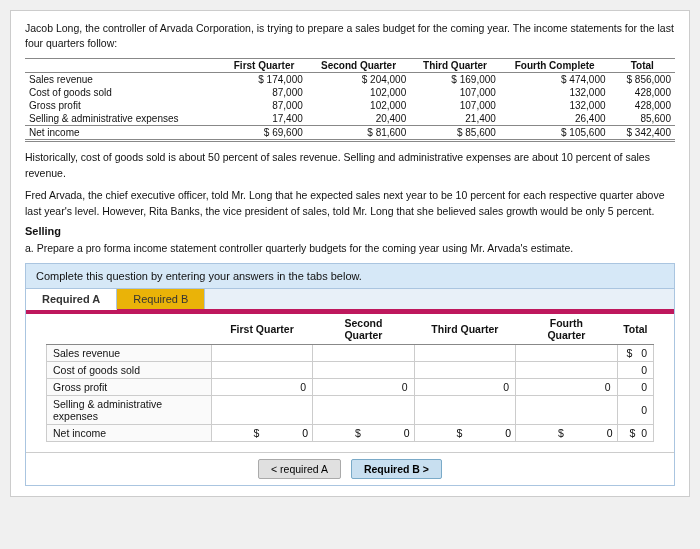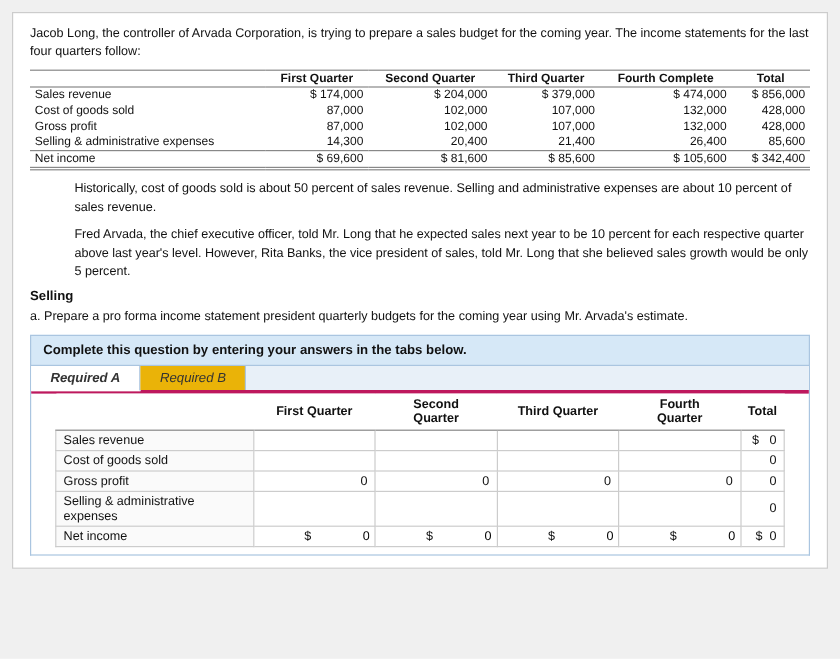--- a/index.html
+++ b/index.html
@@ -40,50 +40,48 @@
       padding: 1px 4px;
       text-align: right;
     }
     .income-table td.label-col { text-align: left; }
     .income-table tr.border-top td { border-top: 1px solid #888; }
     .income-table tr.double-bottom td { border-bottom: 3px double #888; }
     .body-text {
       font-size: 10.5px;
       line-height: 1.5;
       margin-bottom: 6px;
-      margin-left: 37px;
     }
     .required-label {
       font-weight: bold;
       margin-bottom: 4px;
       font-size: 11px;
     }
     .req-sub {
       font-size: 10.5px;
       margin-bottom: 6px;
       line-height: 1.5;
     }
     .blue-banner {
       background: #d6e8f7;
       padding: 6px 10px;
       font-size: 11px;
-      font-weight: bold;
+      font-weight: normal;
       margin-bottom: 0;
       border: 1px solid #aac5e0;
     }
     .tabs-container {
       border: 1px solid #aac5e0;
       border-top: none;
       background: #fff;
     }
     .tabs-row {
       display: flex;
-      border-bottom: 3px solid #be185d;
+      border-bottom: 5px solid #be185d;
       background: #e8f0f8;
-      font-style: italic;
     }
     .tab {
       padding: 4px 16px;
       cursor: pointer;
       font-size: 11px;
       border-right: 1px solid #aac5e0;
       background: #eab308;
       color: #333;
     }
     .tab.active {
@@ -183,21 +181,21 @@
         <th>Third Quarter</th>
         <th>Fourth Complete</th>
         <th>Total</th>
       </tr>
     </thead>
     <tbody>
       <tr>
         <td class="label-col">Sales revenue</td>
         <td>$ 174,000</td>
         <td>$ 204,000</td>
-        <td>$ 379,000</td>
+        <td>$ 169,000</td>
         <td>$ 474,000</td>
         <td>$ 856,000</td>
       </tr>
       <tr>
         <td class="label-col">Cost of goods sold</td>
         <td>87,000</td>
         <td>102,000</td>
         <td>107,000</td>
         <td>132,000</td>
         <td>428,000</td>
@@ -205,42 +203,42 @@
       <tr>
         <td class="label-col">Gross profit</td>
         <td>87,000</td>
         <td>102,000</td>
         <td>107,000</td>
         <td>132,000</td>
         <td>428,000</td>
       </tr>
       <tr>
         <td class="label-col">Selling &amp; administrative expenses</td>
-        <td>14,300</td>
+        <td>17,400</td>
         <td>20,400</td>
         <td>21,400</td>
         <td>26,400</td>
         <td>85,600</td>
       </tr>
       <tr class="border-top double-bottom">
         <td class="label-col">Net income</td>
         <td>$ 69,600</td>
         <td>$ 81,600</td>
         <td>$ 85,600</td>
         <td>$ 105,600</td>
         <td>$ 342,400</td>
       </tr>
     </tbody>
   </table>
 
   <p class="body-text">Historically, cost of goods sold is about 50 percent of sales revenue. Selling and administrative expenses are about 10 percent of sales revenue.</p>
   <p class="body-text">Fred Arvada, the chief executive officer, told Mr. Long that he expected sales next year to be 10 percent for each respective quarter above last year's level. However, Rita Banks, the vice president of sales, told Mr. Long that she believed sales growth would be only 5 percent.</p>
 
   <p class="required-label">Selling</p>
-  <p class="req-sub">a. Prepare a pro forma income statement president quarterly budgets for the coming year using Mr. Arvada's estimate.</p>
+  <p class="req-sub">a. Prepare a pro forma income statement controller quarterly budgets for the coming year using Mr. Arvada's estimate.</p>
 
   <div class="blue-banner">Complete this question by entering your answers in the tabs below.</div>
 
   <div class="tabs-container">
     <div class="tabs-row">
       <div class="tab active">Required A</div>
       <div class="tab">Required B</div>
     </div>
 
 
@@ -299,14 +297,18 @@
             <td style="white-space:nowrap; text-align:right; padding:2px 4px;">$&nbsp;&nbsp;&nbsp;<input type="text" value="0" style="width: 40px; border: none; outline: none; font-size: 10.5px; text-align: right;"></td>
             <td style="white-space:nowrap; text-align:right; padding:2px 4px;">$&nbsp;&nbsp;&nbsp;<input type="text" value="0" style="width: 40px; border: none; outline: none; font-size: 10.5px; text-align: right;"></td>
             <td style="white-space:nowrap; text-align:right; padding:2px 4px;">$&nbsp;&nbsp;&nbsp;<input type="text" value="0" style="width: 40px; border: none; outline: none; font-size: 10.5px; text-align: right;"></td>
             <td style="white-space:nowrap; text-align:right; padding:2px 4px;">$&nbsp;&nbsp;&nbsp;<input type="text" value="0" style="width: 40px; border: none; outline: none; font-size: 10.5px; text-align: right;"></td>
             <td style="text-align:right; padding-right:6px;">$ &nbsp;0</td>
           </tr>
         </tbody>
       </table>
     </div>
 
+    <div class="bottom-nav">
+      <button class="nav-btn">&lt; required A</button>
+      <button class="required-b-btn">Required B &gt;</button>
+    </div>
   </div>
 </div>
 
 </body></html>

